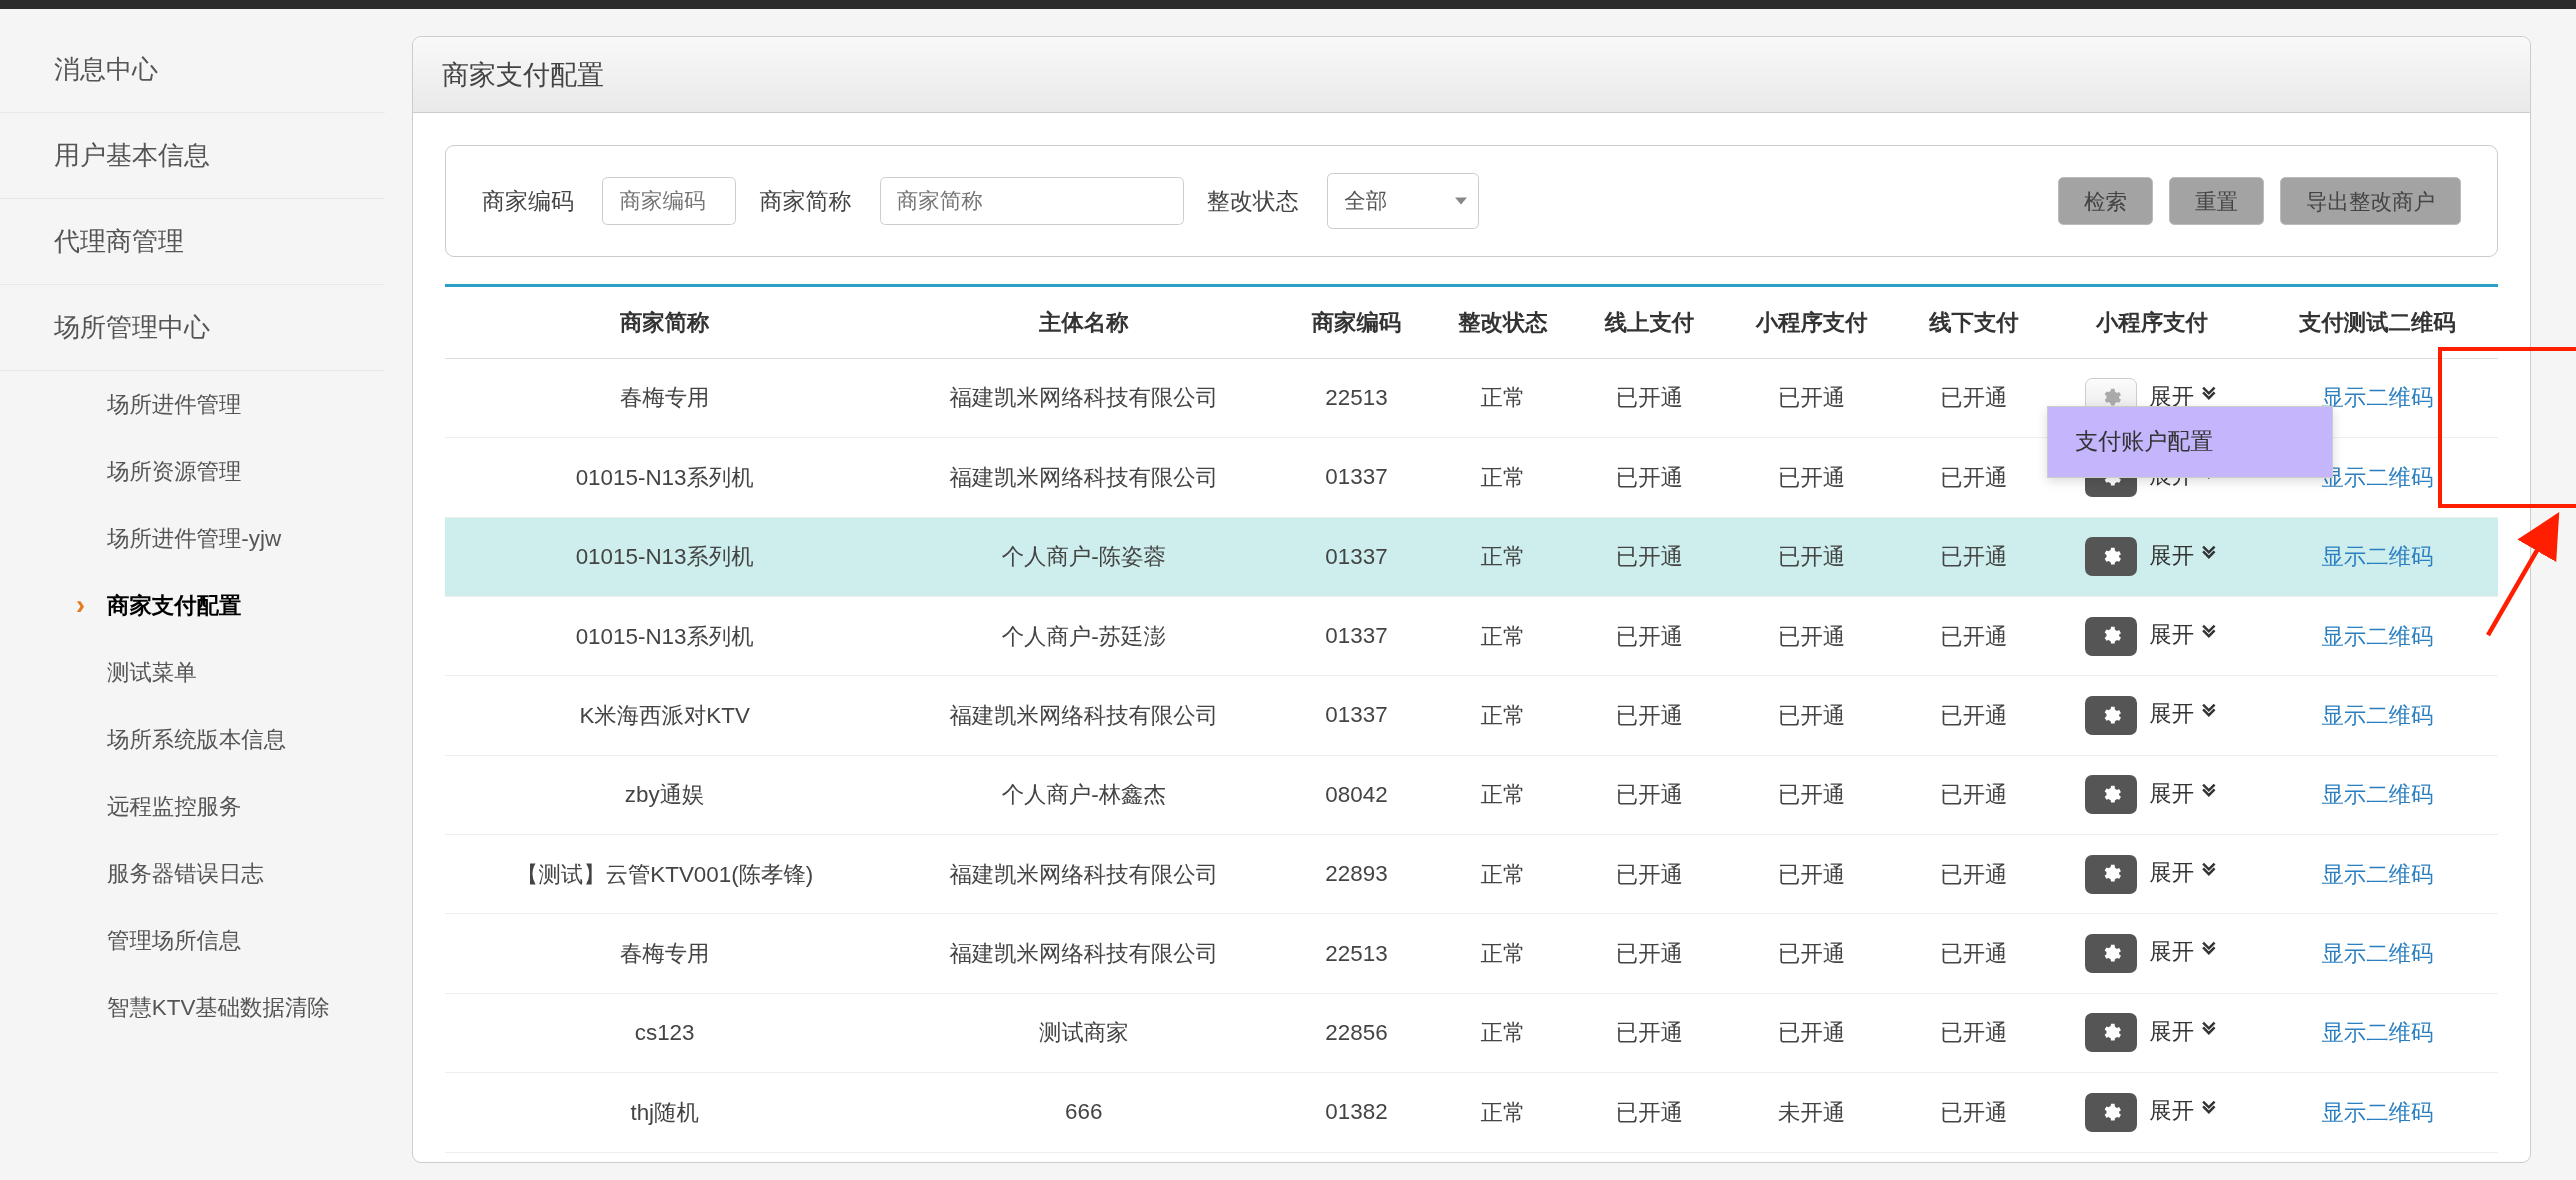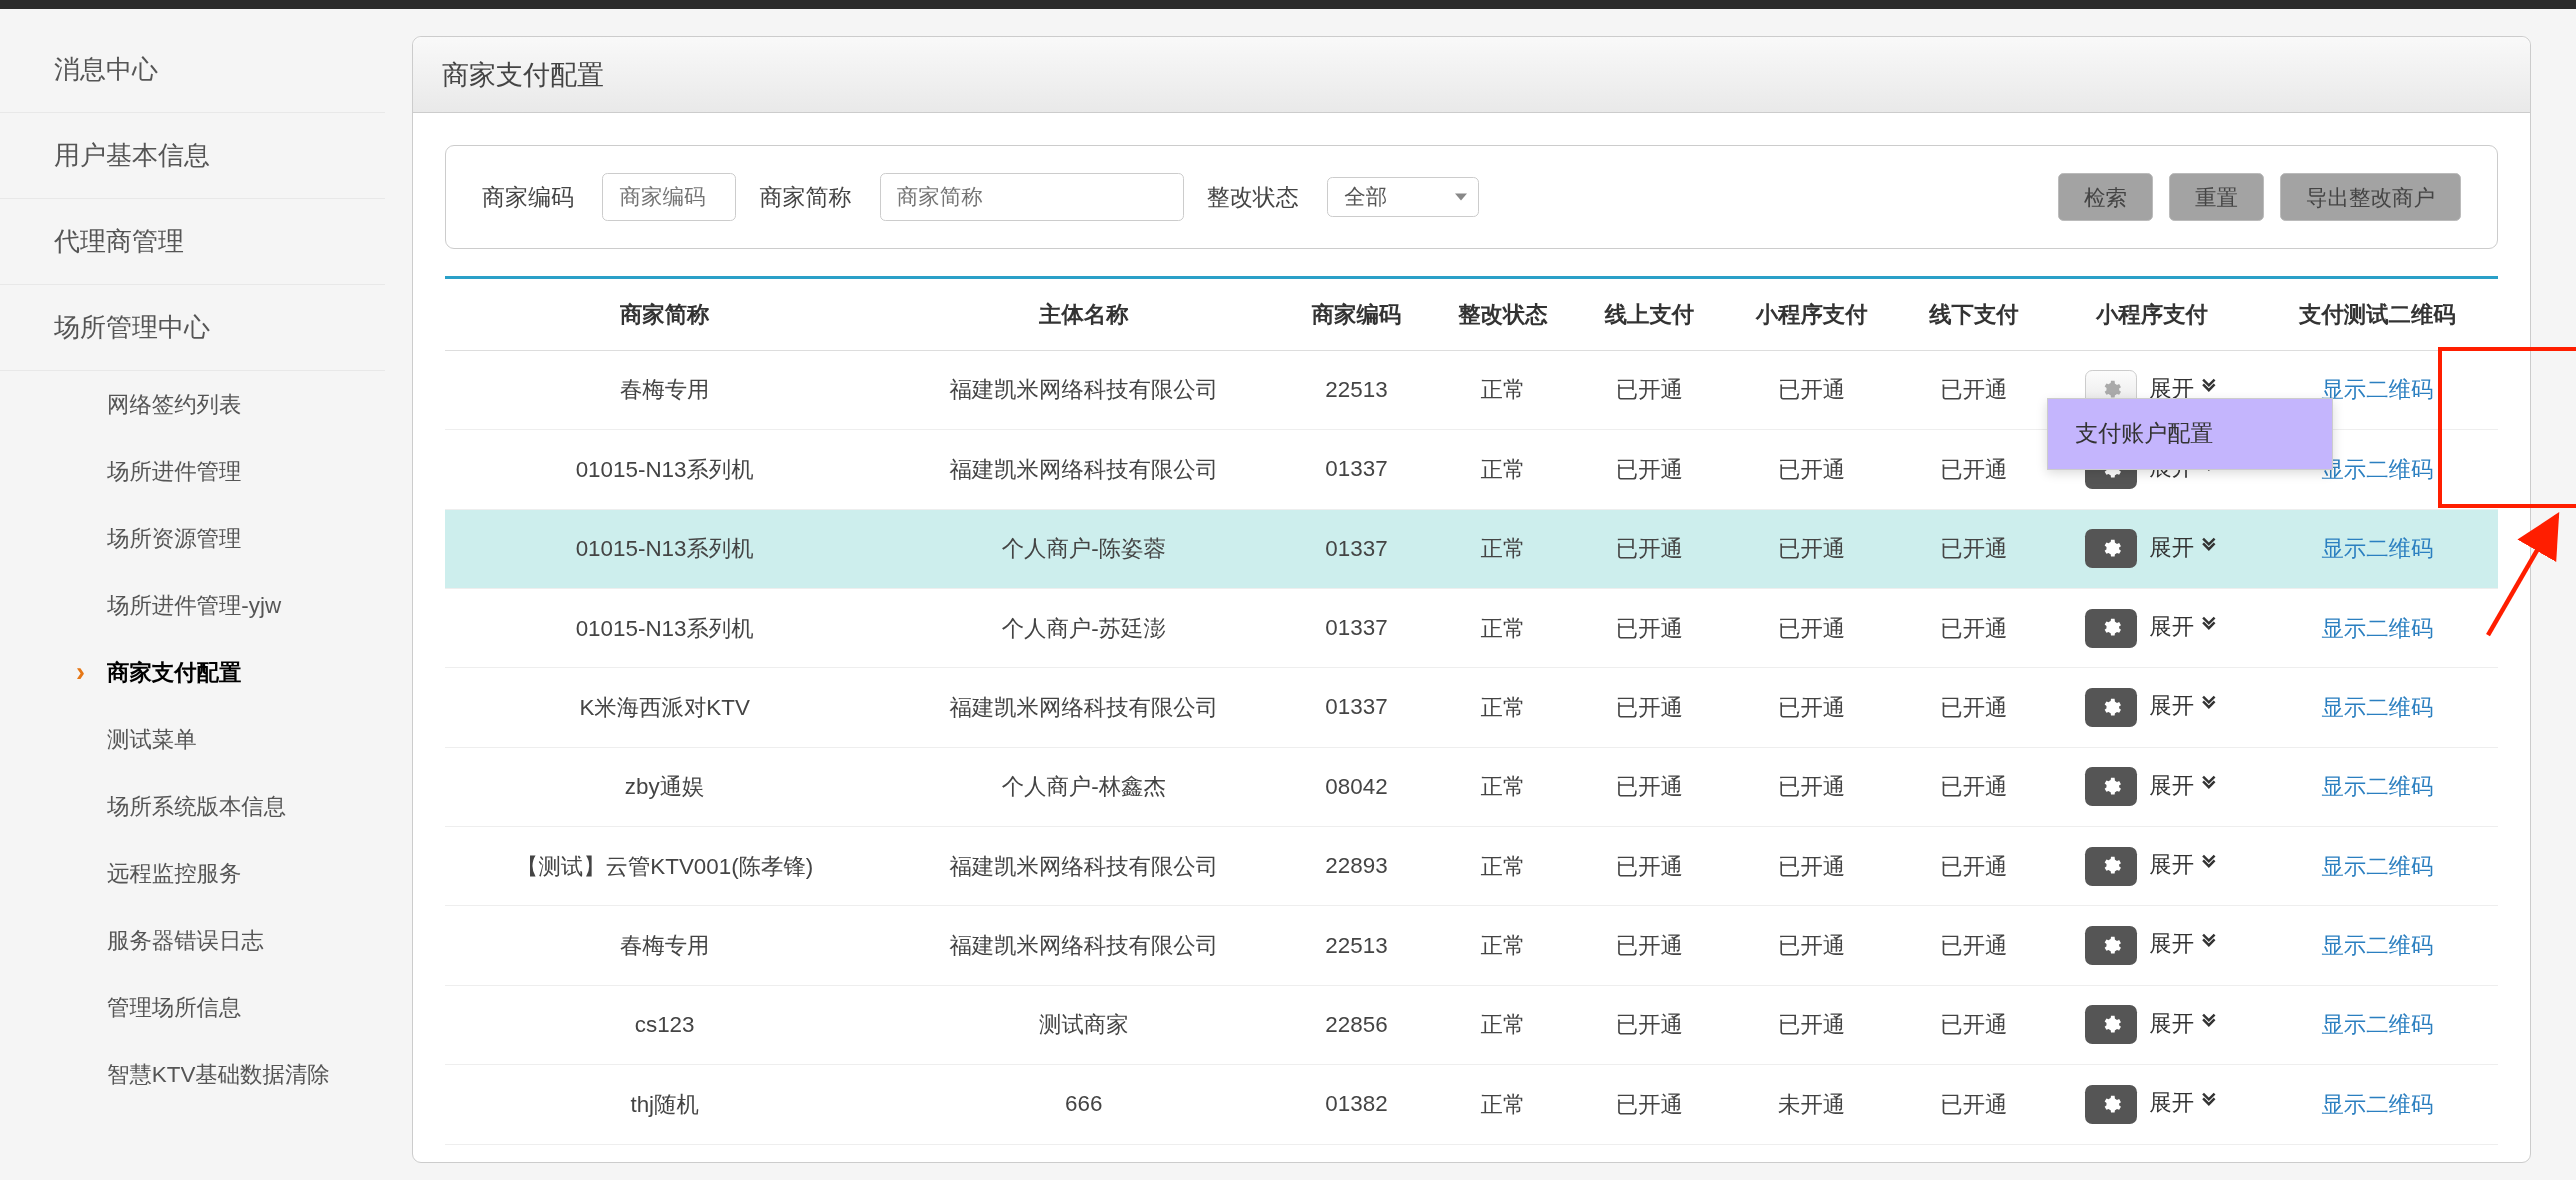--- a/index.html
+++ b/index.html
@@ -83,21 +83,21 @@
     height: 48px;
     border: 0.9px solid #ccc;
     border-radius: 5.4px;
     padding: 0 16px;
     font-size: 21.5px;
     color: #333;
   }
   .filter-bar input.short { width: 134px; }
   .filter-bar input.mid { width: 304px; }
   .filter-bar .select {
-    height: 40px;
+    height: 56px;
     width: 152px;
     border: 0.9px solid #ccc;
     border-radius: 5.4px;
     padding: 0 48px 0 16px;
     font-size: 21.5px;
     color: #555;
     background: #fff;
     appearance: none;
     position: relative;
   }
@@ -210,21 +210,20 @@
 </head>
 <body>
 
 <div class="topbar"></div>
 <div class="app">
   <div class="sidebar" id="sidebar">
       <div class="sidebar-item">消息中心</div>
       <div class="sidebar-item">用户基本信息</div>
       <div class="sidebar-item">代理商管理</div>
       <div class="sidebar-item">场所管理中心</div>
-      <div class="sidebar-subitem">网络签约列表</div>
       <div class="sidebar-subitem">场所进件管理</div>
       <div class="sidebar-subitem">场所资源管理</div>
       <div class="sidebar-subitem">场所进件管理-yjw</div>
       <div class="sidebar-subitem active">商家支付配置</div>
       <div class="sidebar-subitem">测试菜单</div>
       <div class="sidebar-subitem">场所系统版本信息</div>
       <div class="sidebar-subitem">远程监控服务</div>
       <div class="sidebar-subitem">服务器错误日志</div>
       <div class="sidebar-subitem">管理场所信息</div>
       <div class="sidebar-subitem">智慧KTV基础数据清除</div>

